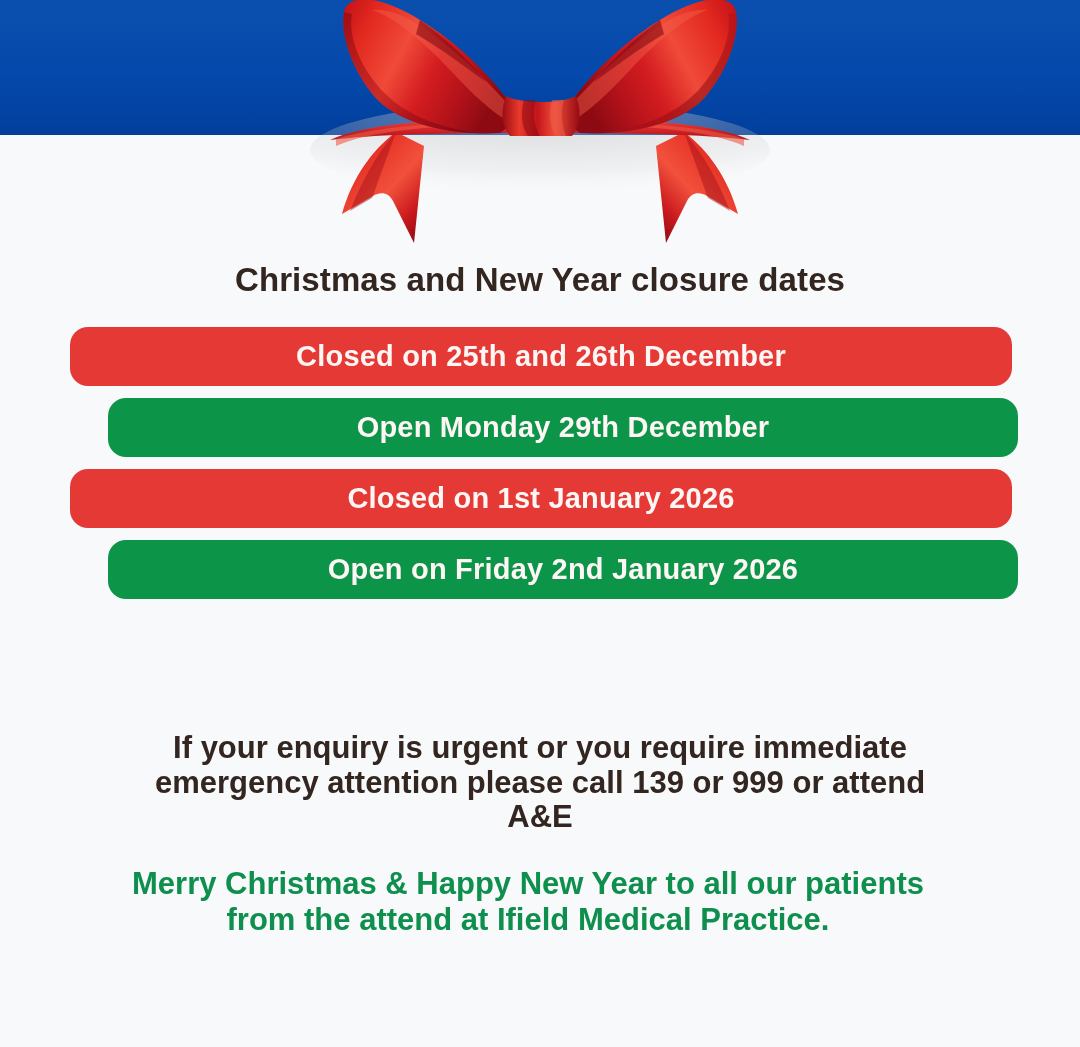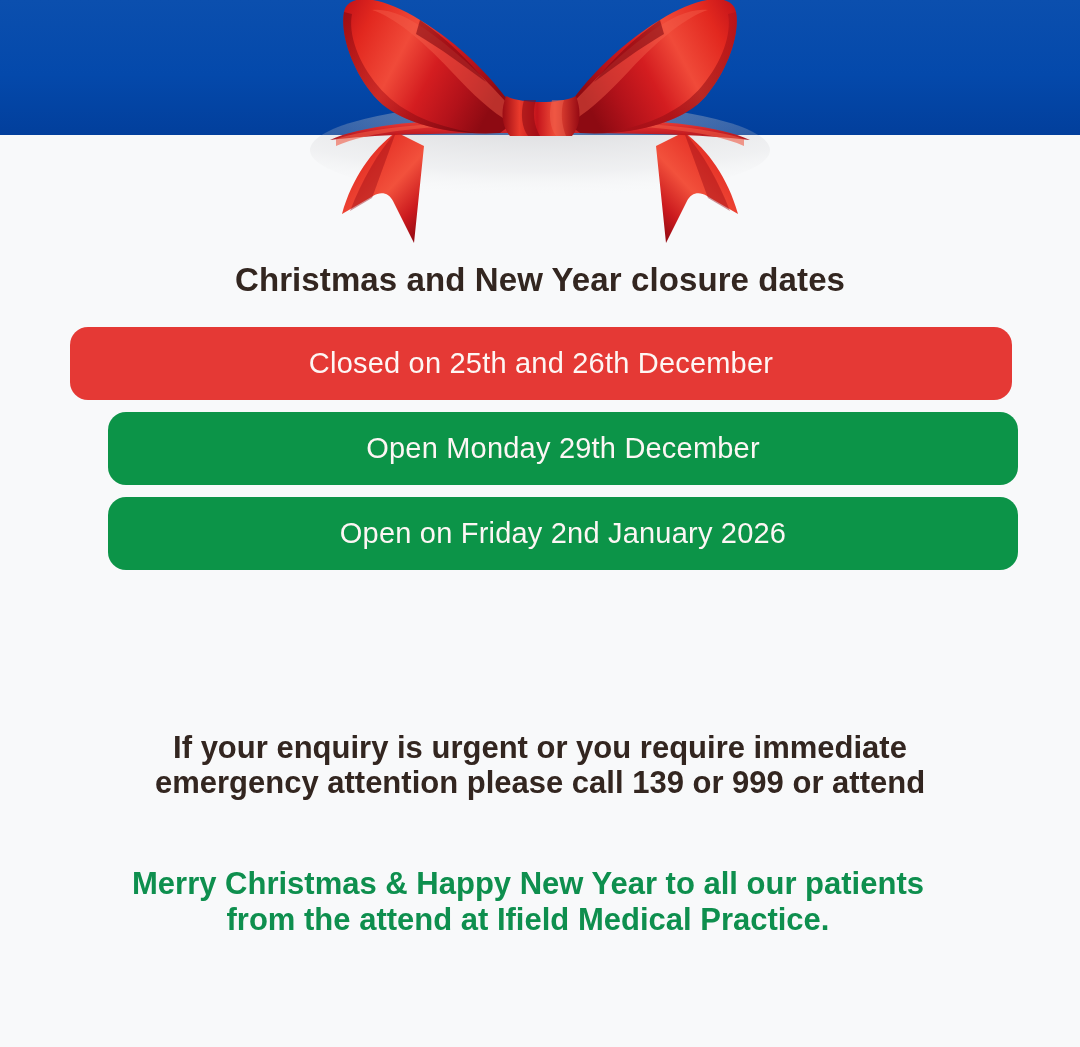--- a/index.html
+++ b/index.html
@@ -63,28 +63,28 @@
 
   
   .bars {
     position: absolute;
     left: 0;
     top: 327px;
     width: 1080px;
   }
   .bar {
     position: relative;
-    height: 73px;
+    height: 59px;
     border-radius: 18px;
     display: flex;
     align-items: center;
     justify-content: center;
     color: #fdf6f4;
     font-size: 29px;
-    font-weight: normal;
+    font-weight: bold;
     letter-spacing: 0.2px;
     margin-bottom: 12px;
     box-sizing: border-box;
   }
   .bar.closed {
     background: #e53935;
     margin-left: 70px;
     margin-right: 68px;
   }
   .bar.open {
@@ -250,26 +250,28 @@
       <path d="M 552 100 C 548 114, 550 128, 556 136 L 566 136
                C 562 126, 560 112, 564 100 Z" fill="#f0624d" opacity="0.5"></path>
     </svg>
   </div>
 
   <div class="title">Christmas and New Year closure dates</div>
 
   <div class="bars">
     <div class="bar closed">Closed on 25th and 26th December</div>
     <div class="bar open">Open Monday 29th December</div>
+    <div class="bar closed">Closed on 1st January 2026</div>
     <div class="bar open">Open on Friday 2nd January 2026</div>
   </div>
 
   <div class="urgent">
     <div>If your enquiry is urgent or you require immediate</div>
     <div>emergency attention please call 139 or 999 or attend</div>
+    <div>A&amp;E</div>
   </div>
 
   <div class="greeting">
     <div>Merry Christmas &amp; Happy New Year to all our patients</div>
     <div>from the attend at Ifield Medical Practice.</div>
   </div>
 
 </div>
 
 </body></html>

